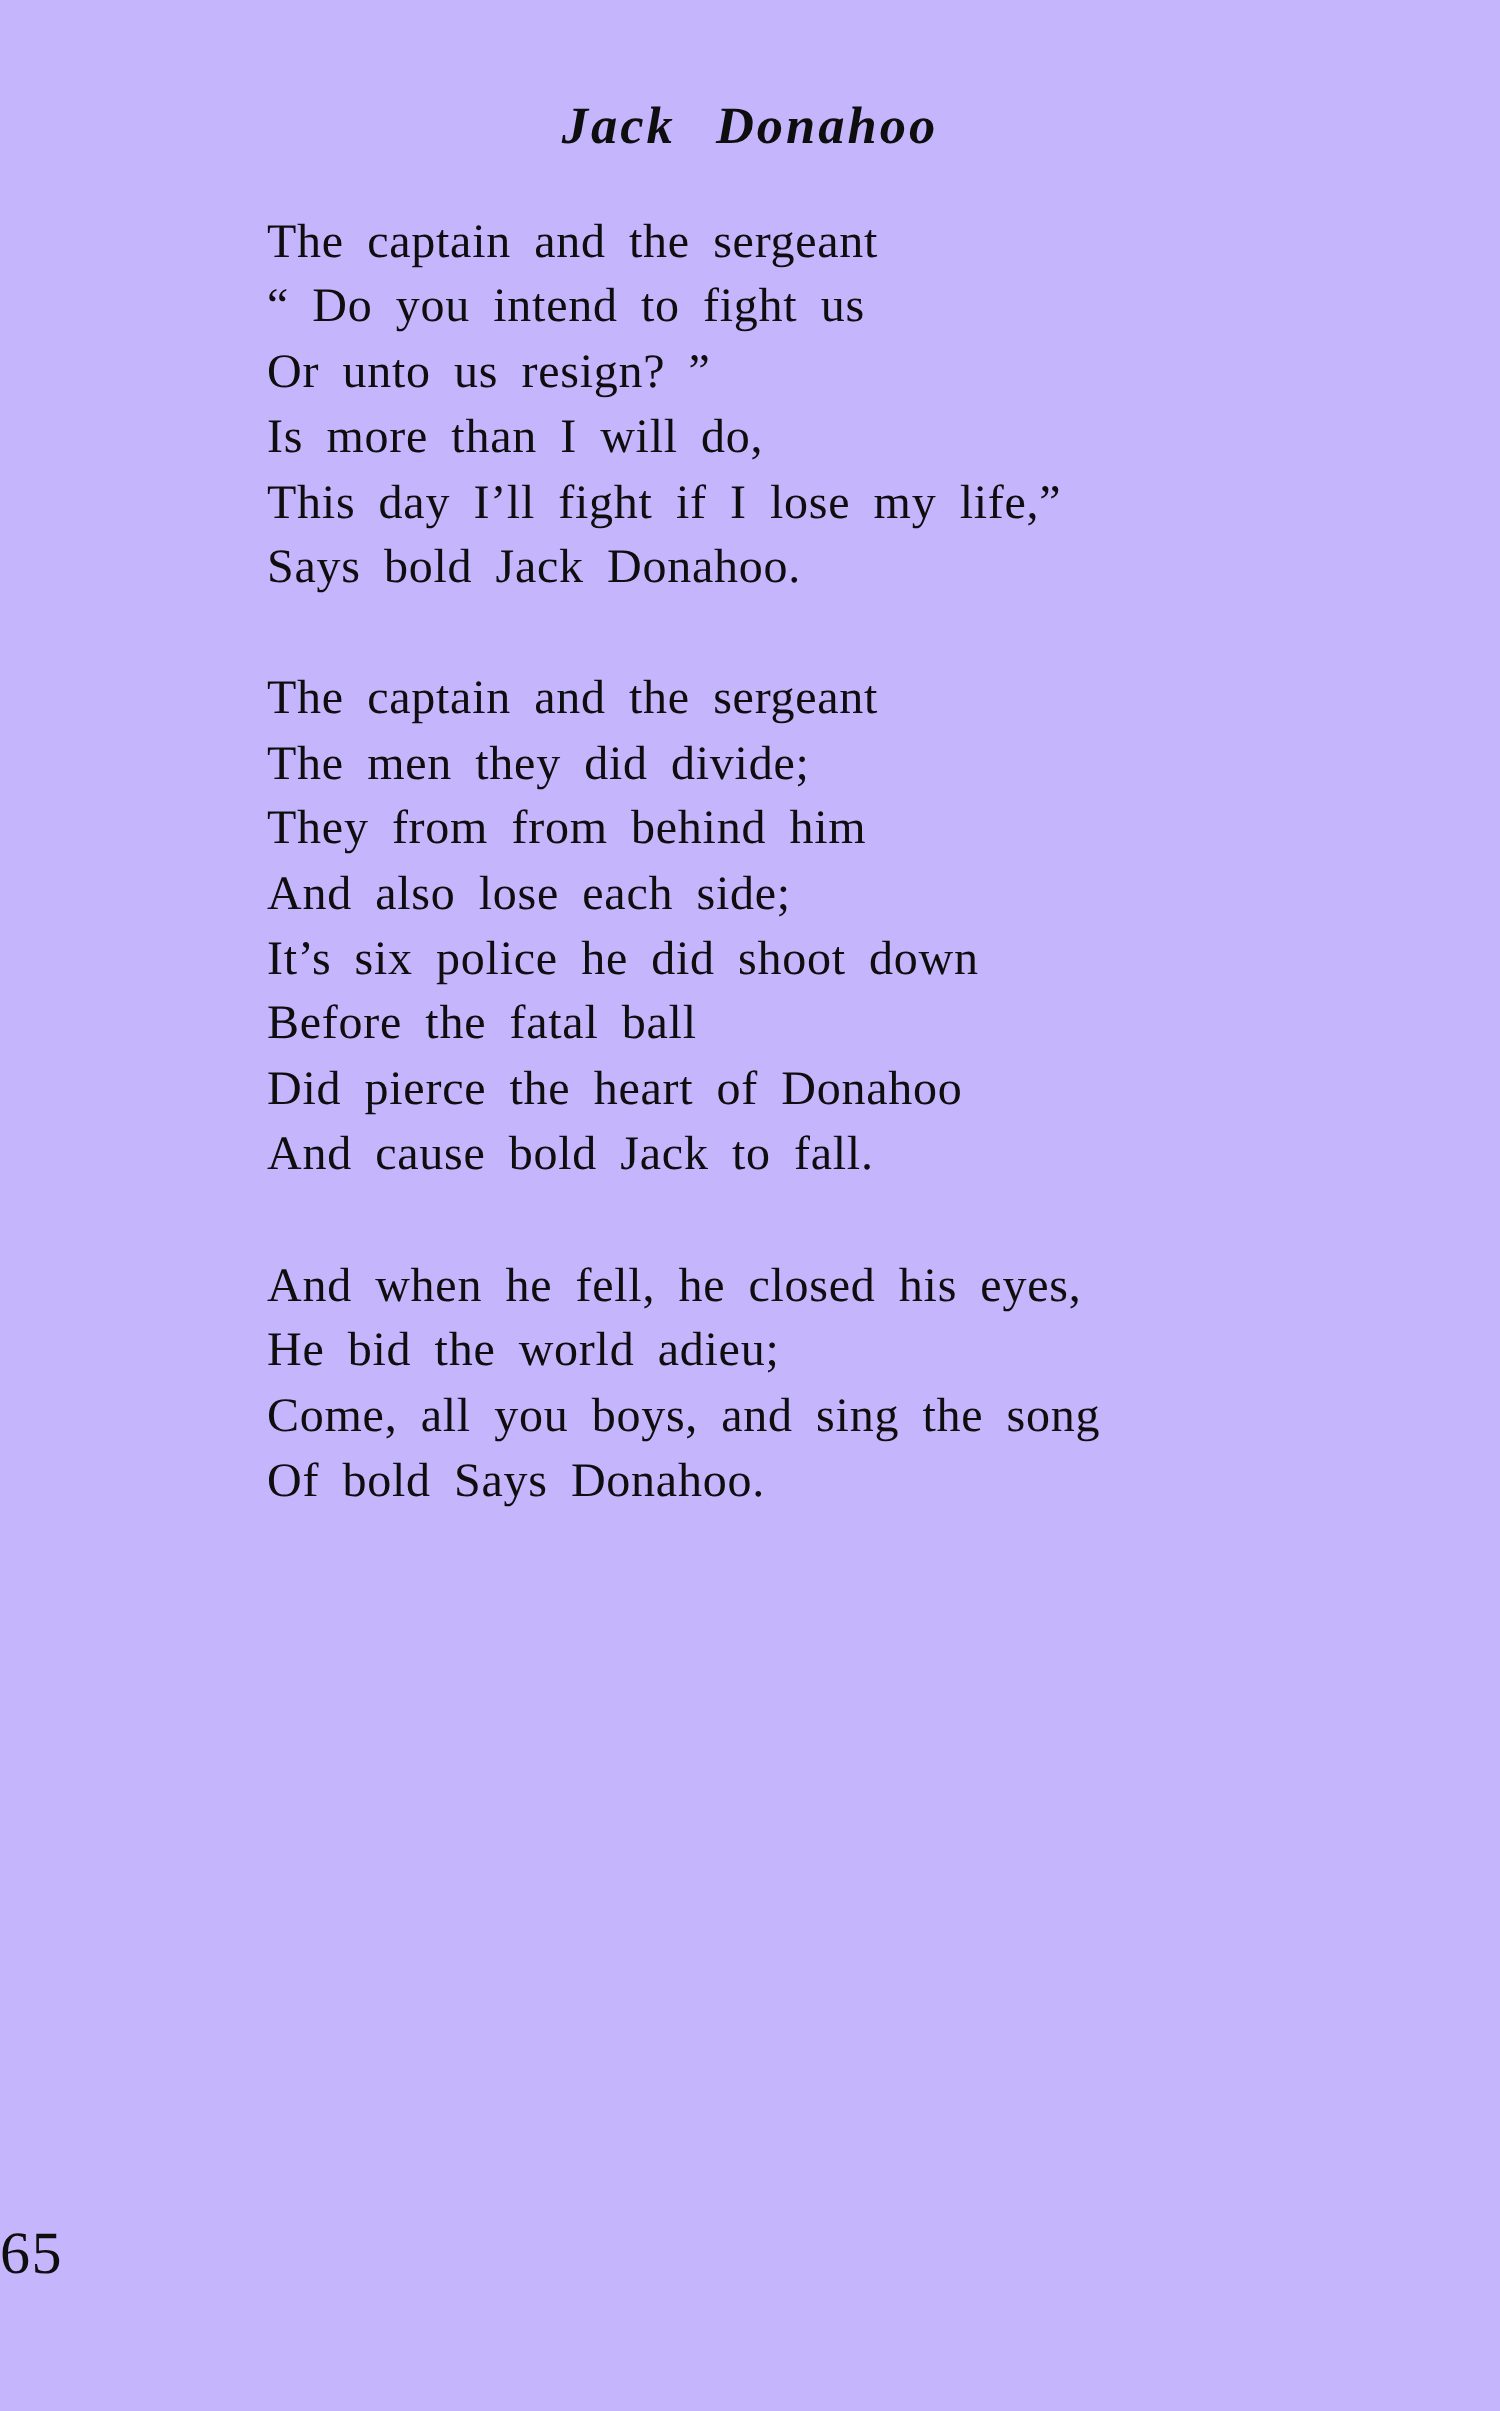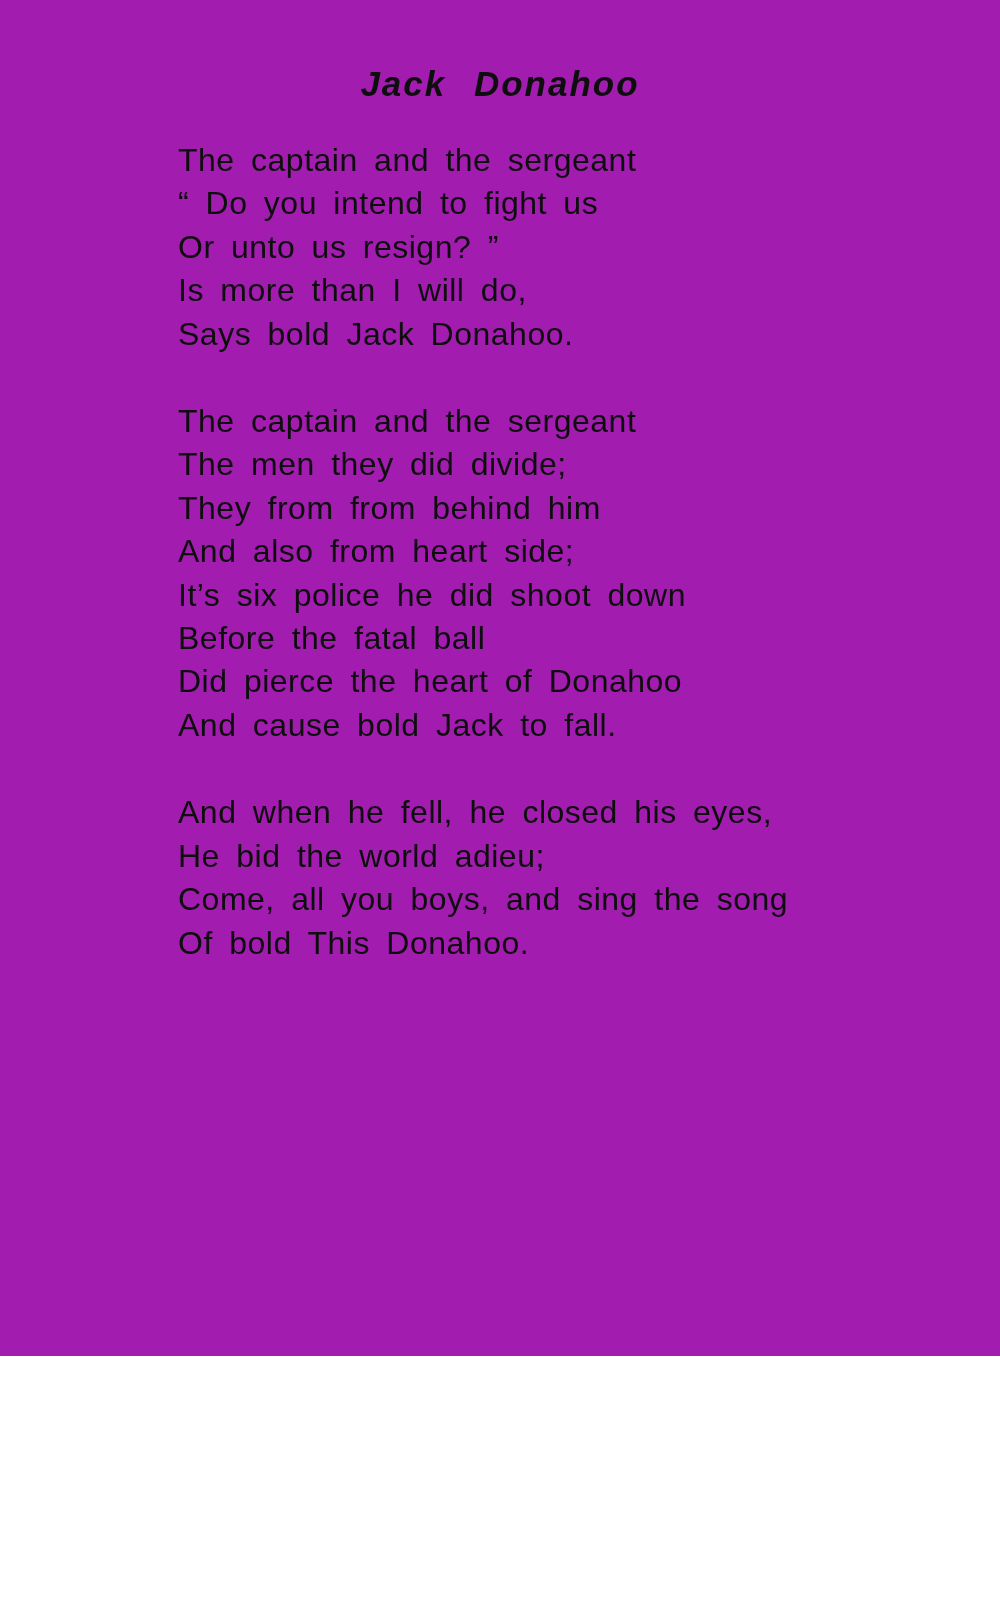--- a/index.html
+++ b/index.html
@@ -3,24 +3,24 @@
 <meta charset="utf-8">
 <style>
   html, body {
     margin: 0;
     padding: 0;
     background: #ffffff;
   }
   .page {
     position: relative;
     width: 1000px;
-    height: 1356px;
-    background: #a21caf;
+    height: 1607px;
+    background: #c4b5fd;
     color: #0e0e0e;
-    font-family: Liberation Sans, sans-serif;
+    font-family: Liberation Serif, serif;
     overflow: hidden;
   }
   .poem-title {
     position: absolute;
     top: 64px;
     left: 0;
     width: 1000px;
     margin: 0;
     text-align: center;
     font-style: italic;
@@ -64,38 +64,39 @@
 
   <h1 class="poem-title">Jack Donahoo</h1>
 
   <div class="poem-body">
 
     <div class="stanza">
       <p class="poem-line">The captain and the sergeant</p>
       <p class="poem-line">“ Do you intend to fight us</p>
       <p class="poem-line">Or unto us resign? ”</p>
       <p class="poem-line">Is more than I will do,</p>
+      <p class="poem-line">This day I’ll fight if I lose my life,”</p>
       <p class="poem-line">Says bold Jack Donahoo.</p>
     </div>
 
     <div class="stanza">
       <p class="poem-line">The captain and the sergeant</p>
       <p class="poem-line">The men they did divide;</p>
       <p class="poem-line">They from from behind him</p>
-      <p class="poem-line">And also from heart side;</p>
+      <p class="poem-line">And also lose each side;</p>
       <p class="poem-line">It’s six police he did shoot down</p>
       <p class="poem-line">Before the fatal ball</p>
       <p class="poem-line">Did pierce the heart of Donahoo</p>
       <p class="poem-line">And cause bold Jack to fall.</p>
     </div>
 
     <div class="stanza">
       <p class="poem-line">And when he fell, he closed his eyes,</p>
       <p class="poem-line">He bid the world adieu;</p>
       <p class="poem-line">Come, all you boys, and sing the song</p>
-      <p class="poem-line">Of bold This Donahoo.</p>
+      <p class="poem-line">Of bold Says Donahoo.</p>
     </div>
 
   </div>
 
   <div class="page-number">65</div>
 
 </div>
 
 </body></html>

